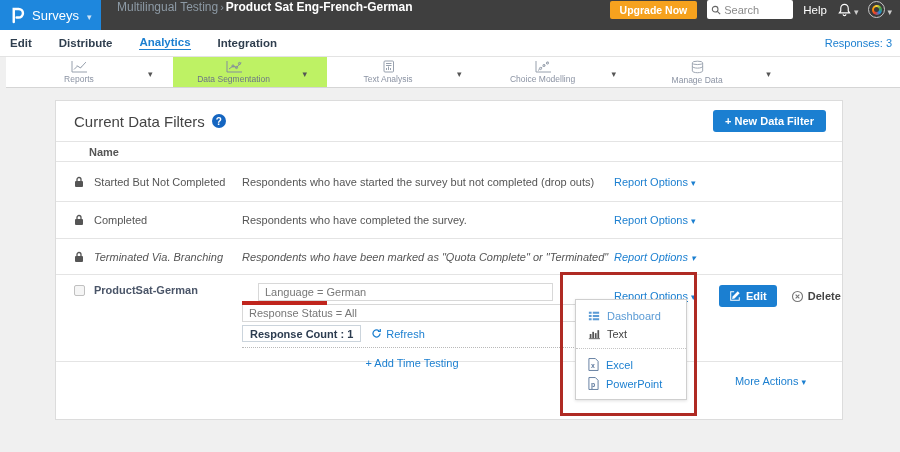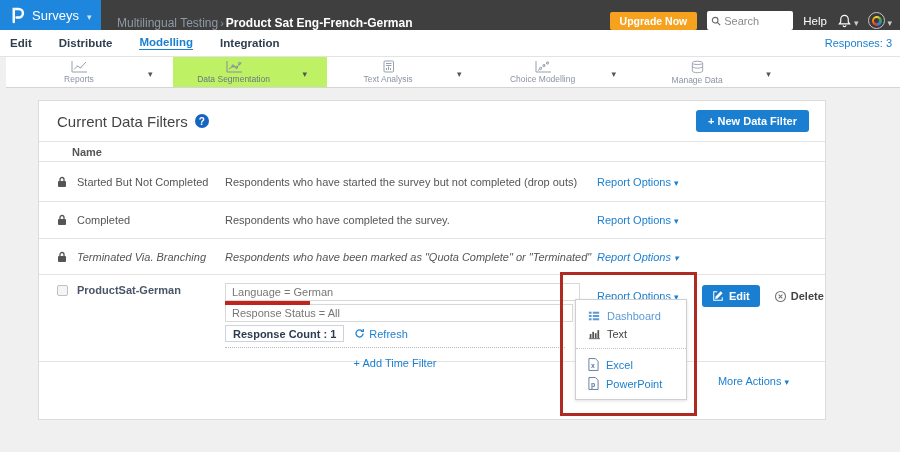--- a/index.html
+++ b/index.html
@@ -1,21 +1,21 @@
 <!DOCTYPE html>
 <html><head>
 <meta charset="utf-8">
 <style>
   * { margin:0; padding:0; box-sizing:border-box; }
   html,body { width:900px; height:452px; }
   body { font-family:"Liberation Sans", sans-serif; background:#f0f0f0; overflow:hidden; }
   .page { position:relative; width:900px; height:452px; }
 
   
-  .topbar { position:absolute; left:0; top:0; width:900px; height:30px; background:#3f3f3f; display:flex; align-items:flex-end; }
+  .topbar { position:absolute; left:0; top:0; width:900px; height:30px; background:#3f3f3f; display:flex; align-items:flex-start; }
   .logo-block { width:101px; height:30px; background:#1e87dd; display:flex; align-items:center; padding:0 8px 0 10px; gap:7px; cursor:pointer; }
   .logo-p { width:15px; height:17px; flex:0 0 auto; }
   .product-label { color:#fff; font-size:13px; }
   .caret::after { content:"▾"; font-size:9px; line-height:1; display:inline-block; }
   .logo-block .caret { color:#cfe4f7; margin-left:1px; }
   .breadcrumb { margin-left:16px; font-size:12px; display:flex; align-items:center; gap:2px; white-space:nowrap; }
   .crumb-parent { color:#8d9aa5; }
   .crumb-sep { color:#8d9aa5; font-size:11px; }
   .crumb-current { color:#ffffff; font-weight:bold; }
   .topbar-right { margin-left:auto; display:flex; align-items:center; gap:10px; padding-right:8px; }
@@ -40,21 +40,21 @@
   .toolbar { position:absolute; left:6px; top:57px; width:900px; height:31px; background:#fff; border-bottom:1px solid #d5d5d5; display:flex; align-items:stretch; padding-left:12px; }
   .tool-item { display:flex; align-items:center; cursor:pointer; padding:0 6px; }
   .tool-item.active { background:#bef264;text-align:right; }
   .tool-stack { width:110px; display:flex; flex-direction:column; align-items:center; justify-content:center; gap:1px; }
   .tool-stack svg { display:block; }
   .tool-label { font-size:8.5px; color:#8b93a3; white-space:nowrap; }
   .tool-item.active .tool-label { color:#6d7686; }
   .tool-caret { color:#555; margin-left:14px; margin-right:14px; }
 
   
-  .card { position:absolute; left:38px; top:100px; width:788px; height:320px; background:#fff; border:1px solid #dcdcdc; }
+  .card { position:absolute; left:55px; top:100px; width:788px; height:320px; background:#fff; border:1px solid #dcdcdc; }
   .card-header { height:40px; display:flex; align-items:center; padding:0 14px 0 18px; }
   .panel-title { font-size:15px; color:#444; }
   .help-icon { width:14px; height:14px; border-radius:50%; background:#1565c0; color:#fff; font-size:10px; font-weight:bold; display:inline-flex; align-items:center; justify-content:center; margin-left:7px; cursor:pointer; }
   .help-icon::after { content:"?"; }
   .new-filter-btn { margin-left:auto; margin-right:2px; background:#1b7fd1; color:#fff; font-size:11px; font-weight:bold; border:none; border-radius:3px; height:22px; padding:0 12px; cursor:pointer; }
   .name-header-row { height:20px; border-top:1px solid #e4e4e4; display:flex; align-items:center; padding-left:33px; }
   .name-header { font-size:11px; font-weight:bold; color:#555; }
 
   .filter-row { display:grid; grid-template-columns:30px 148px 372px 105px 1fr; align-items:center; border-top:1px solid #e4e4e4; padding-left:8px; }
   .row-h40 { height:40px; } .row-h37 { height:37px; } .row-h36 { height:36px;font-style:italic; }
@@ -63,21 +63,21 @@
   .row-desc { font-size:11px; color:#555; }
   .report-options { font-size:11px; color:#1b7fd0; cursor:pointer; white-space:nowrap; }
   .report-options .caret { margin-left:3px; }
   .report-options.open { text-decoration:underline; }
 
   .custom-row { display:grid; grid-template-columns:30px 148px 372px 105px 1fr; align-items:start; border-top:1px solid #e4e4e4; height:87px; padding-top:8px; padding-left:8px; }
   .checkbox { width:11px; height:11px; border:1px solid #c0c0c0; background:#f5f5f5; border-radius:2px; cursor:pointer; margin-top:2px; }
   .custom-name { font-size:11px; color:#4a5568; font-weight:bold; margin-top:1px; }
   .content-col { position:relative; }
   .filter-box { border:1px solid #d8d8d8; height:18px; display:flex; align-items:center; padding:0 6px; font-size:11px; color:#777; background:#fff; }
-  .filter-box.line1 { width:355px; }
+  .filter-box.line1 { width:295px;margin-left:16px; }
   .filter-box.line2 { width:348px; margin-top:3px; }
   .annotation-underline { position:absolute; left:0; top:18px; width:85px; height:4px; background:#c0251d; }
   .count-row { display:flex; align-items:center; margin-top:3px; gap:10px; }
   .count-box { border:1px solid #cbd4dc; height:17px; display:flex; align-items:center; padding:0 7px; font-size:11px; font-weight:bold; color:#2c3c50; }
   .refresh-link { display:flex; align-items:center; gap:4px; font-size:11px; color:#1b7fd0; cursor:pointer; }
   .time-filter-row { border-top:1px dotted #b9b9b9; margin-top:5px; width:340px; text-align:center; padding-top:5px; }
   .add-time-filter { font-size:11px; color:#1b7fd0; cursor:pointer; }
   .row-actions { display:flex; align-items:center; gap:14px; padding-top:2px; }
   .edit-btn { background:#1b7fd1; color:#fff; font-size:11px; font-weight:bold; border:none; border-radius:3px; height:22px; padding:0 10px; display:flex; align-items:center; gap:5px; cursor:pointer; }
   .delete-link { display:flex; align-items:center; gap:4px; font-size:11px; font-weight:bold; color:#444; cursor:pointer; }
@@ -137,21 +137,21 @@
             <span class="avatar-inner"></span>
           </span>
         <span class="caret"></span>
       </div>
     </div>
   </div>
 
   <div class="subnav">
     <span class="subnav-item">Edit</span>
     <span class="subnav-item">Distribute</span>
-    <span class="subnav-item active">Modelling</span>
+    <span class="subnav-item active">Analytics</span>
     <span class="subnav-item">Integration</span>
     <span class="responses">Responses: 3</span>
   </div>
 
   <div class="toolbar">
     <div class="tool-item">
       <div class="tool-stack">
         <svg width="18" height="13" viewBox="0 0 18 13" fill="none" stroke="#97a0ad" stroke-width="1">
             <path d="M2 1v11h15"></path>
             <path d="M4 9.5l3.5-3.5 3 2 5-5.5"></path>
@@ -277,21 +277,21 @@
           <span class="count-box">Response Count : 1</span>
           <span class="refresh-link">
             <svg width="11" height="11" viewBox="0 0 14 14" fill="none" stroke="#1b7fd0" stroke-width="1.6">
                 <path d="M11.5 7a4.5 4.5 0 1 1-1.4-3.3"></path>
                 <path d="M11.8 1.2v3h-3"></path>
               </svg>
             <span>Refresh</span>
           </span>
         </div>
         <div class="time-filter-row">
-          <span class="add-time-filter">+ Add Time Filter</span>
+          <span class="add-time-filter">+ Add Time Testing</span>
         </div>
       </div>
       <span class="report-options open" style="margin-top:7px;"><span>Report Options</span><span class="caret"></span></span>
       <div class="row-actions">
         <button class="edit-btn">
           <svg width="12" height="12" viewBox="0 0 14 14" fill="none" stroke="#fff" stroke-width="1.2">
               <path d="M12 8.5V12H2V2h4"></path>
               <path d="M10.2 1.6l2.2 2.2-6 6-2.8.6.6-2.8z" fill="#fff" stroke="none"></path>
             </svg>
           <span>Edit</span>

